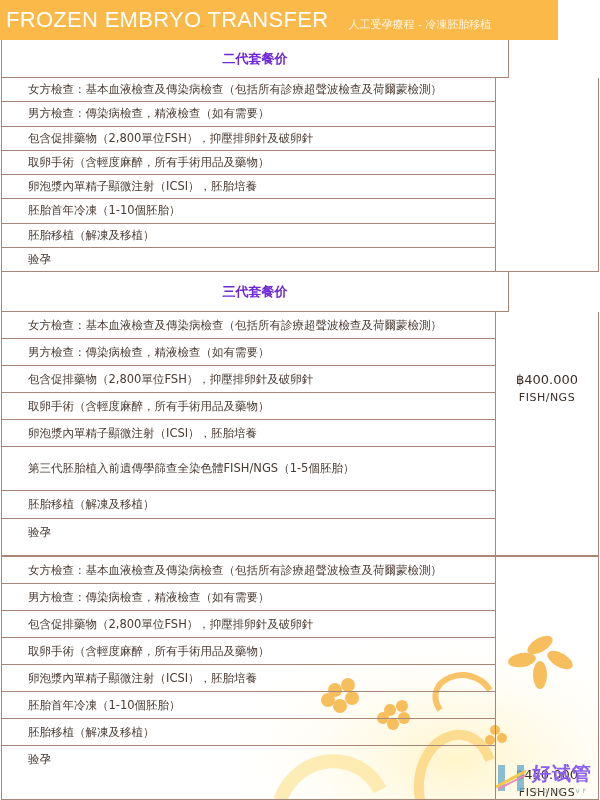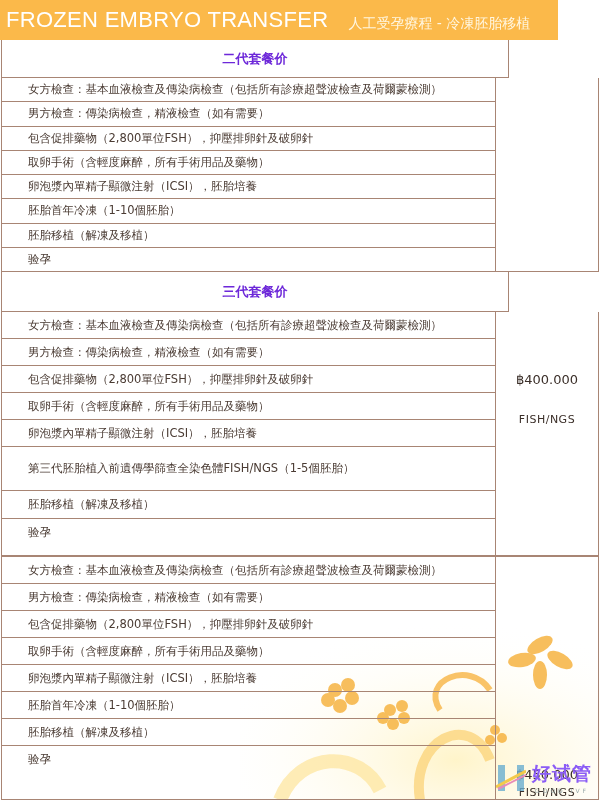--- a/index.html
+++ b/index.html
@@ -13,21 +13,21 @@
     position:absolute; left:0; top:0; width:558px; height:40px;
     background:#fbb94a;
     display:flex; align-items:center;
   }
   .banner-title {
     font-family:"Liberation Sans", sans-serif;
     font-size:22px; color:#ffffff; letter-spacing:0.3px;
     margin-left:6px;
   }
   .banner-sub {
-    font-size:14px; color:#fff6e0; margin-left:20px; margin-top:8px;
+    font-size:11px; color:#fff6e0; margin-left:20px; margin-top:8px;
   }
   .deco {
     position:absolute; right:0; bottom:0; width:360px; height:200px;
     pointer-events:none;
   }
   .sec-title {
     position:absolute; left:1px; width:508px;
     border:1.5px solid #a88574; border-top:none;
     box-sizing:border-box;
     display:flex; align-items:center; justify-content:center;
@@ -118,21 +118,21 @@
   <div class="items">
     <div class="row" style="height:27.1px;">女方檢查：基本血液檢查及傳染病檢查（包括所有診療超聲波檢查及荷爾蒙檢測）</div>
     <div class="row" style="height:27.1px;">男方檢查：傳染病檢查，精液檢查（如有需要）</div>
     <div class="row" style="height:27.1px;">包含促排藥物（2,800單位FSH），抑壓排卵針及破卵針</div>
     <div class="row" style="height:27.1px;">取卵手術（含輕度麻醉，所有手術用品及藥物）</div>
     <div class="row" style="height:27.1px;">卵泡漿內單精子顯微注射（ICSI），胚胎培養</div>
     <div class="row" style="height:44px;">第三代胚胎植入前遺傳學篩查全染色體FISH/NGS（1-5個胚胎）</div>
     <div class="row" style="height:27.1px;">胚胎移植（解凍及移植）</div>
     <div class="row" style="height:27.1px;">验孕</div>
   </div>
-  <div class="price-cell" style="justify-content:flex-start;padding-top:60px;gap:22px;">
+  <div class="price-cell" style="justify-content:flex-start;padding-top:60px;">
     <span class="price">฿400.000</span>
     <span class="price-note">FISH/NGS</span>
   </div>
 </div>
 
 <div class="block" style="top:556px;height:244px;border-top:1.5px solid #a88574;background:transparent;">
   <div class="items">
     <div class="row" style="height:27px;">女方檢查：基本血液檢查及傳染病檢查（包括所有診療超聲波檢查及荷爾蒙檢測）</div>
     <div class="row" style="height:27px;">男方檢查：傳染病檢查，精液檢查（如有需要）</div>
     <div class="row" style="height:27px;">包含促排藥物（2,800單位FSH），抑壓排卵針及破卵針</div>

